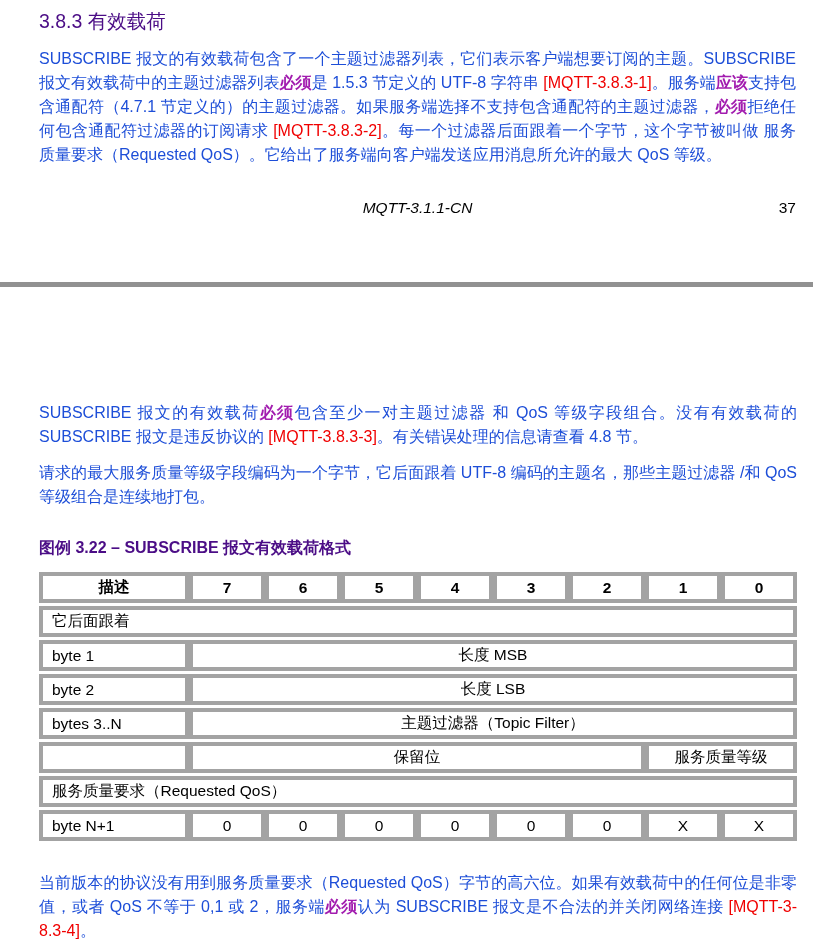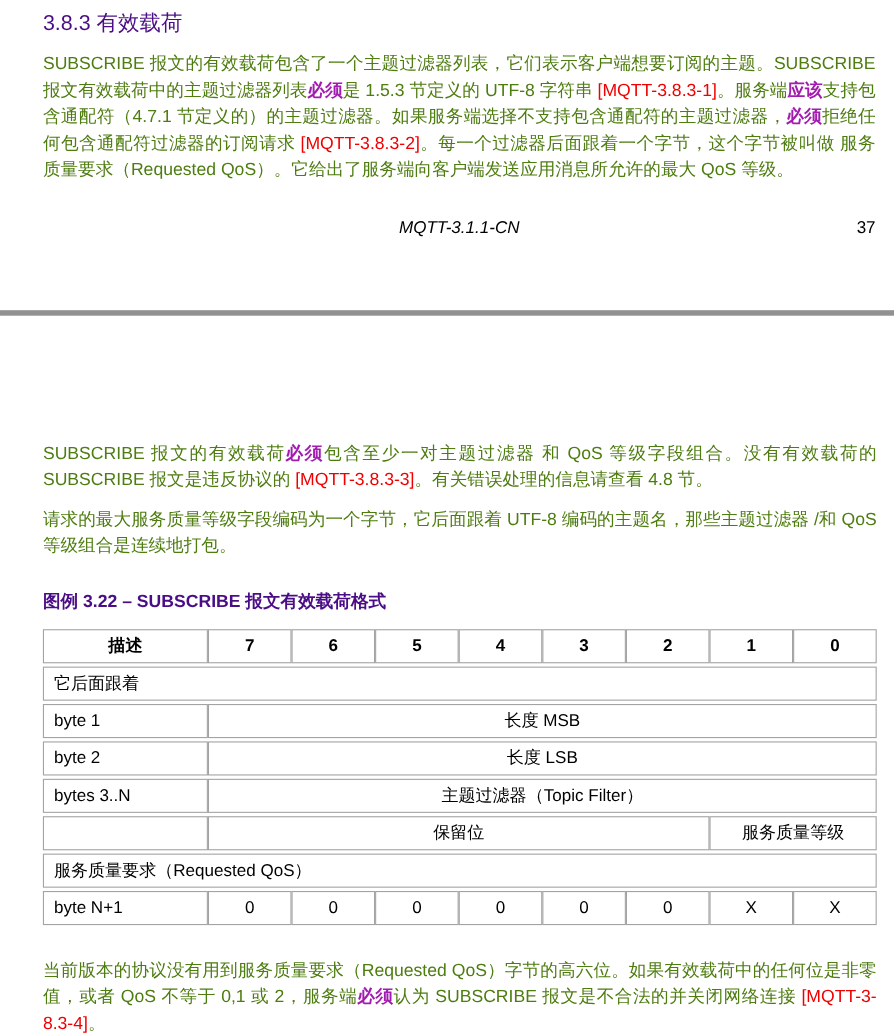--- a/index.html
+++ b/index.html
@@ -27,21 +27,21 @@
     font-weight: 400;
     color: var(--heading-purple);
   }
   .para {
     margin: 0;
     font-size: 16px;
     line-height: 24px;
     text-align: justify;
   }
   .para.first { margin-top: 14px; }
-  .seg-normal { font-weight: 400; color: #4d7c0f; }
+  .seg-normal { font-weight: 400; color: #1d4ed8; }
   .seg-bold { font-weight: 700; color: #a21caf; }
   .seg-link { color: var(--link-red); }
 
   .page-footer {
     position: relative;
     margin-top: 32px;
     height: 18px;
     font-size: 15.5px;
   }
   .footer-doc-id {
@@ -71,21 +71,21 @@
   }
 
   .table-wrap { margin-top: 12px; }
   table.payload-table {
     border-collapse: separate;
     border-spacing: 0 3px;
     width: 100%;
     table-layout: fixed;
   }
   table.payload-table td {
-    border: 1px solid #a3a3a3;
+    border: 4px solid #a3a3a3;
     height: 31px;
     font-size: 15.5px;
     vertical-align: middle;
     text-align: center;
     padding: 0 2px;
     overflow: hidden;
     white-space: nowrap;
   }
   table.payload-table td.pl { text-align: left; padding-left: 9px; }
   table.payload-table td.b { font-weight: 700; }

